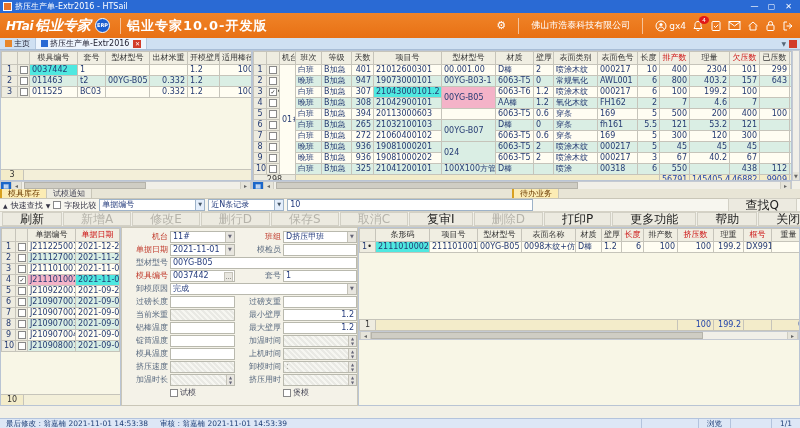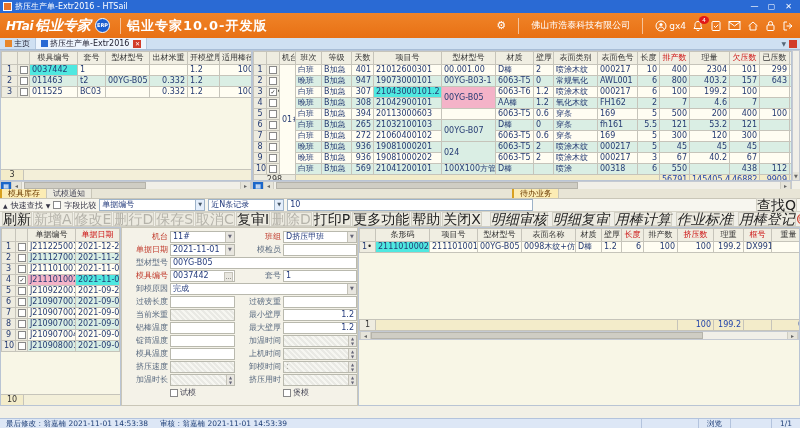--- a/index.html
+++ b/index.html
@@ -65,21 +65,21 @@
   .vscroll .vtrack{flex:1;}
   
   #panel-tabs{position:absolute;left:0;top:189px;width:800px;height:10px;background:#e8e5d6;display:flex;font-size:8px;border-bottom:1px solid #c9c6b8;box-sizing:border-box;}
   .ptab{padding:0 6px;line-height:10px;color:#445;border-right:1px solid #c9c6b8;background:#eceadf;}
   .ptab.active{background:#fcecb4;color:#6b3a00;border-left:2px solid #d8a020;}
   .ptab-spacer{flex:0 0 420px;}
   #search-row{position:absolute;left:0;top:199px;width:800px;height:13px;background:#f7f6ef;border-bottom:1px solid #d5d2c6;display:flex;align-items:center;gap:3px;padding:0 3px;box-sizing:border-box;font-size:8px;color:#334;}
   .combo{background:#fff;border:1px solid #9db2c8;height:10px;line-height:9px;padding:0 2px;color:#233a7c;position:relative;}
   .combo .dd2{position:absolute;right:0;top:0;bottom:0;width:8px;background:#e4eefb;border-left:1px solid #9db2c8;font-size:5px;text-align:center;line-height:9px;color:#456;}
   #toolbar{position:absolute;left:0;top:212px;width:800px;height:15px;background:#f0efe8;border-bottom:1px solid #cfcdc2;display:flex;align-items:center;gap:1px;padding:0 2px;box-sizing:border-box;}
-  .tbtn{background:#eceae0;border:1px solid #d2d0c5;height:12px;line-height:12px;padding:0 0;font-size:14px;color:#222;white-space:nowrap;}
+  .tbtn{background:#eceae0;border:1px solid #d2d0c5;height:12px;line-height:12px;padding:0 17px;font-size:12px;color:#222;white-space:nowrap;}
   .tbtn.dis{color:#b5b3aa;}
   .tbtn.grp{margin-left:3px;font-style:italic;}
   .sealwrap{margin-left:auto;margin-right:4px;}
   .seal{width:12px;height:12px;border:1.5px solid #d23c2a;border-radius:50%;color:#d23c2a;font-size:7px;line-height:12px;text-align:center;transform:rotate(-12deg);}
   
   #form-bg{position:absolute;left:121px;top:227px;width:237px;height:179px;background:#f4f2e8;border:1px solid #c9c6b8;box-sizing:border-box;}
   #form-grid{position:absolute;left:123px;top:230px;width:234px;display:grid;grid-template-columns:45px 65px 44px 74px;grid-auto-rows:13px;column-gap:2px;align-items:center;font-size:8px;}
   .flabel{text-align:right;color:#5a6b80;white-space:nowrap;overflow:hidden;}
   .flabel.red{color:#c03a2b;}
   .ffield{background:#fff;border:1px solid #b9b9ae;height:10px;line-height:9px;padding:0 2px;color:#233a7c;position:relative;overflow:hidden;}
@@ -469,21 +469,21 @@
             <td class="ra">40.2</td>
             <td class="ra">67</td>
             <td class="ra"></td>
             <td></td>
           </tr>
           <tr class="even">
             <td class="gut">10</td>
             <td class="gut"><span class="chkbox"></span></td>
             <td class="c-shift">白班</td>
             <td class="c-grade">B加急</td>
-            <td class="ra">569</td>
+            <td class="ra">325</td>
             <td>21041200101</td>
             <td>100X100方管</td>
             <td>D棒</td>
             <td></td>
             <td>喷涂</td>
             <td>00318</td>
             <td class="ra">6</td>
             <td class="ra">550</td>
             <td class="ra"></td>
             <td class="ra">438</td>

